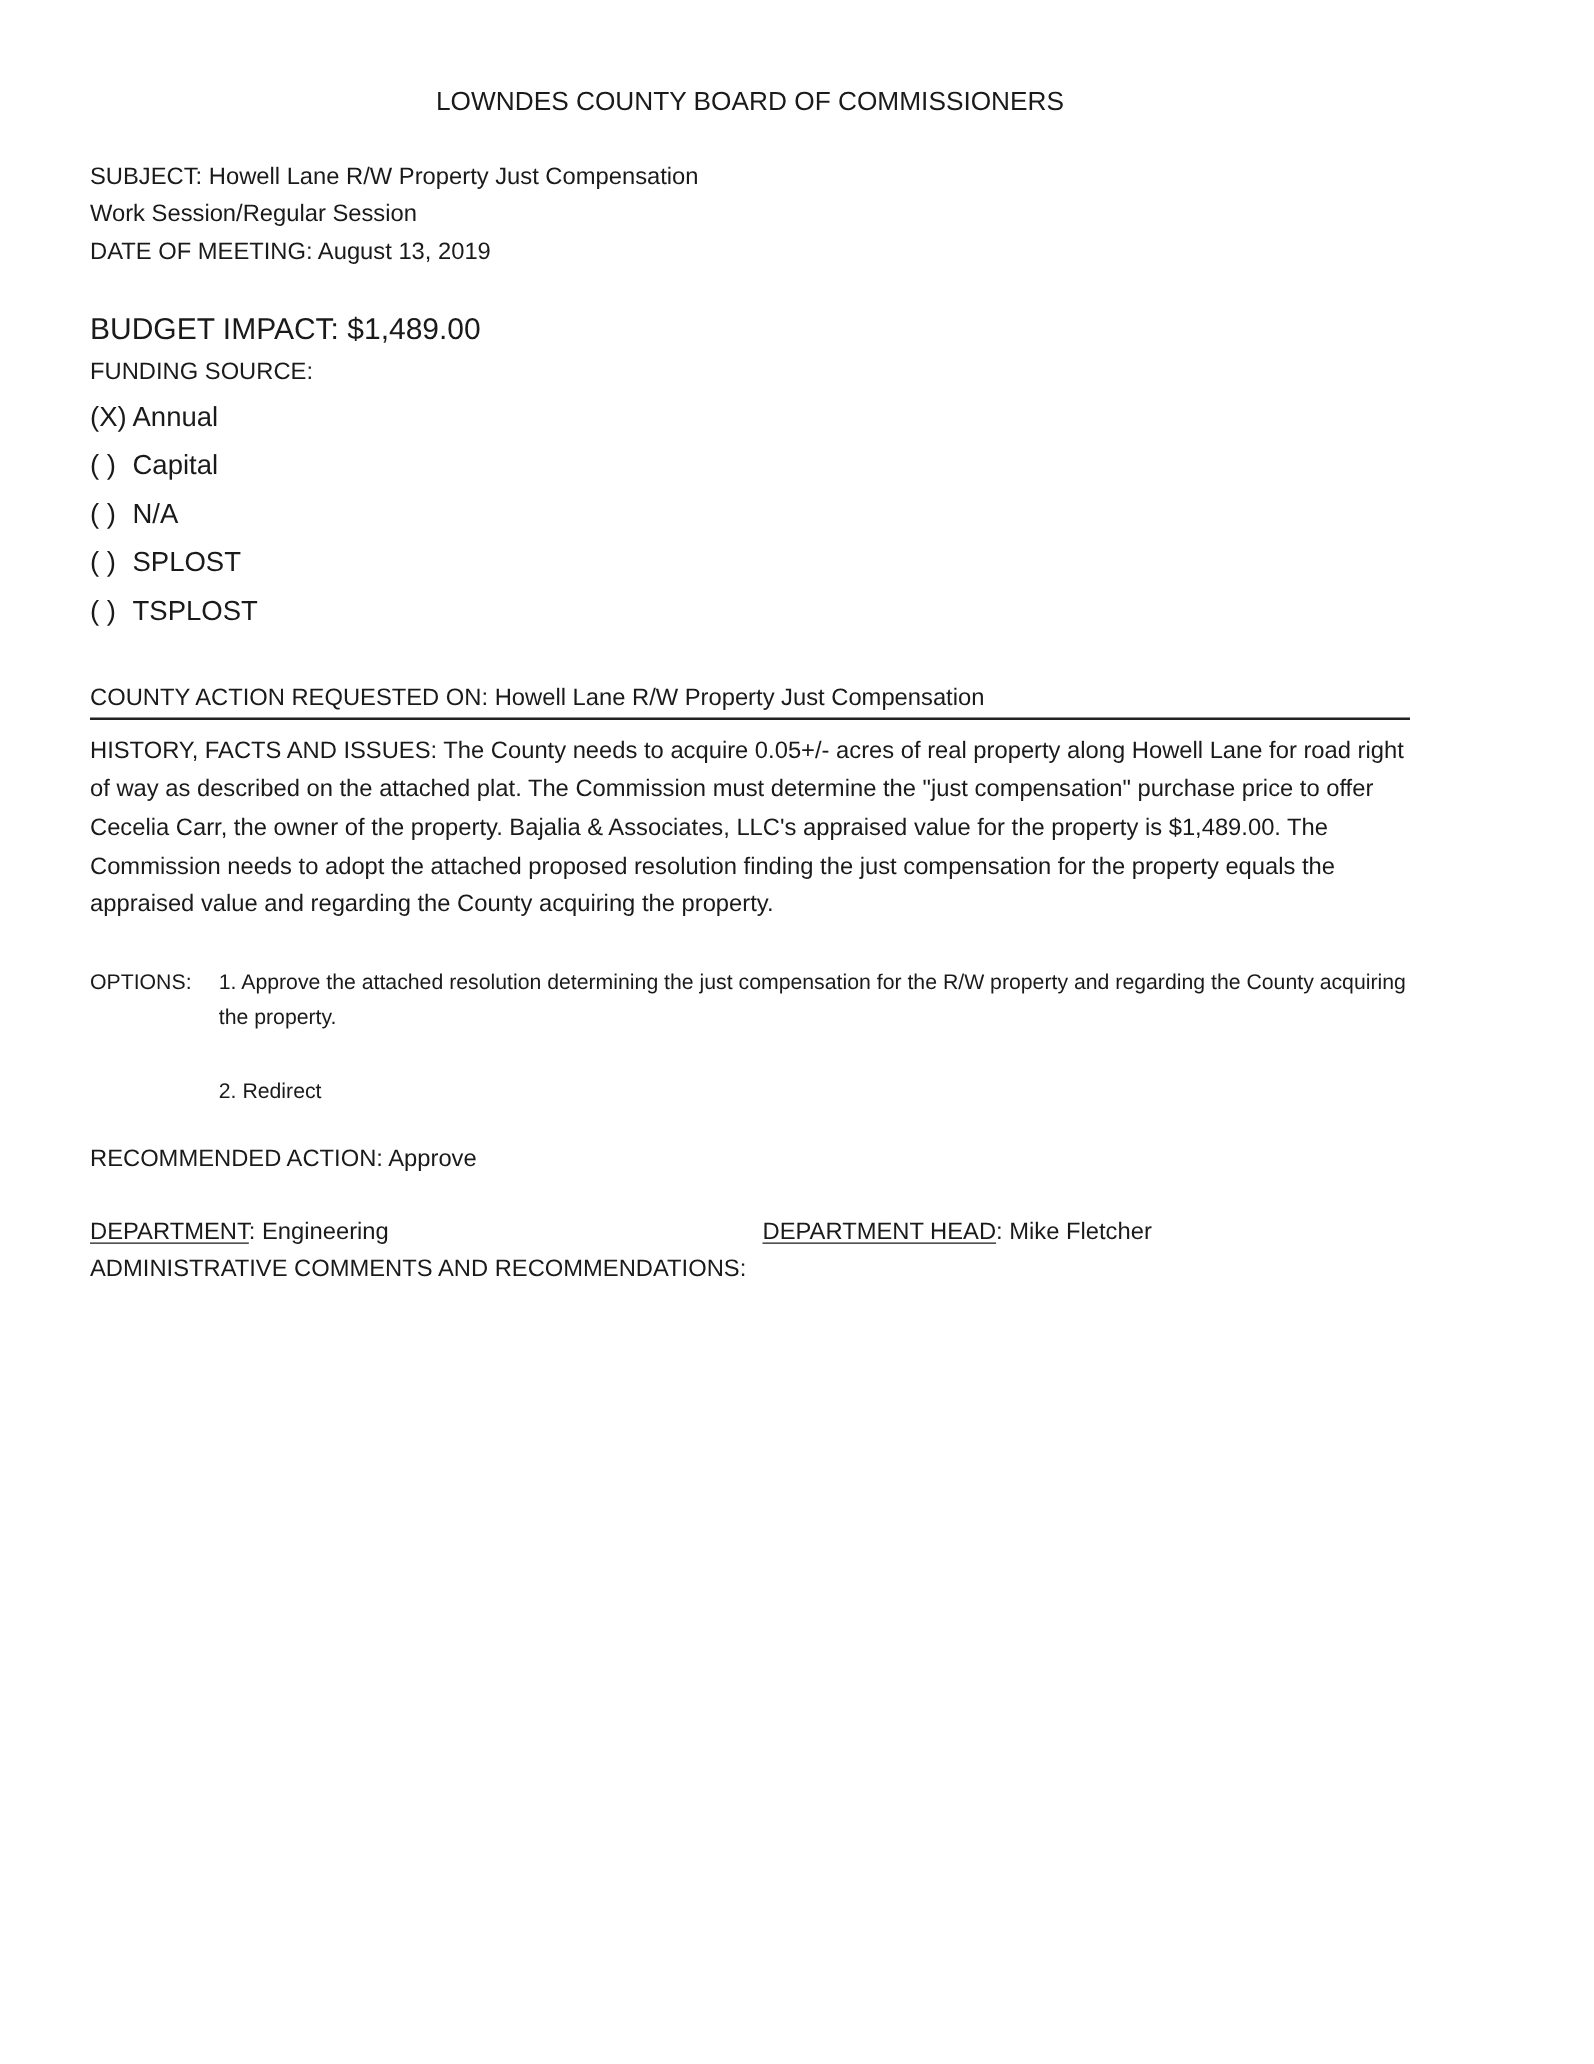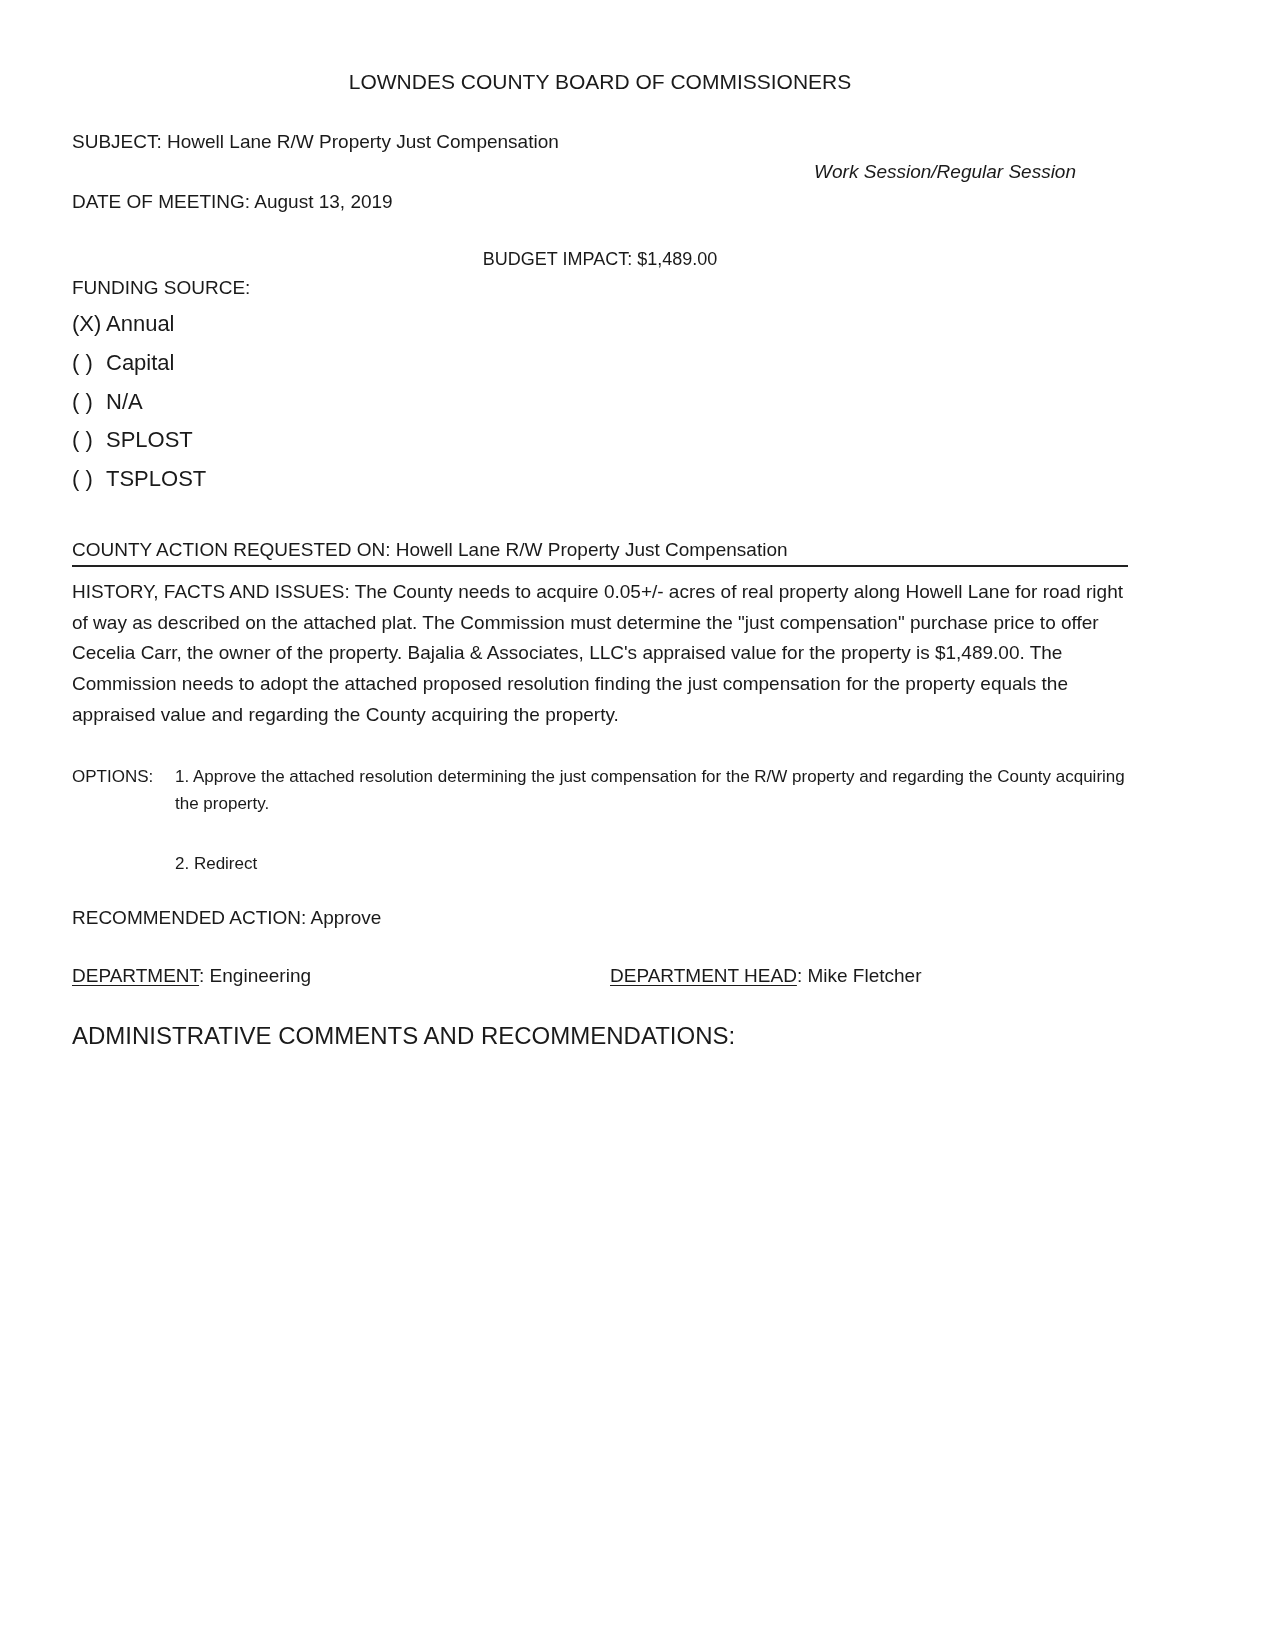--- a/index.html
+++ b/index.html
@@ -26,35 +26,33 @@
     font-size: 21px;
     line-height: 1.55;
   }
   .doc-title div { white-space: nowrap; }
   .subject-line {
     margin-top: 28px;
     font-size: 19px;
     line-height: 1.58;
   }
   .session-line {
-    text-align: right;
+    text-align: left;
     padding-right: 52px;
     font-size: 19px;
     line-height: 1.58;
-    font-style: italic;
   }
   .date-line {
     font-size: 19px;
     line-height: 1.58;
   }
   .budget-line {
     margin-top: 28px;
-    font-size: 18px;
+    font-size: 24px;
     line-height: 1.58;
-    text-align: center;
   }
   .funding-label {
     font-size: 19px;
     line-height: 1.58;
   }
   .funding-option {
     font-size: 22px;
     line-height: 1.58;
     margin-top: 4px;
   }
@@ -108,22 +106,21 @@
   }
   .department-head-cell {
     flex: 1 1 auto;
     white-space: nowrap;
   }
   .u {
     text-decoration: underline;
     text-underline-offset: 3px;
   }
   .admin-line {
-    margin-top: 26px;
-    font-size: 24px;
+    font-size: 19px;
     line-height: 1.58;
   }
 </style>
 </head>
 <body>
 
 <div class="page">
 
   <div class="doc-title">
     <div>LOWNDES COUNTY BOARD OF COMMISSIONERS</div>

